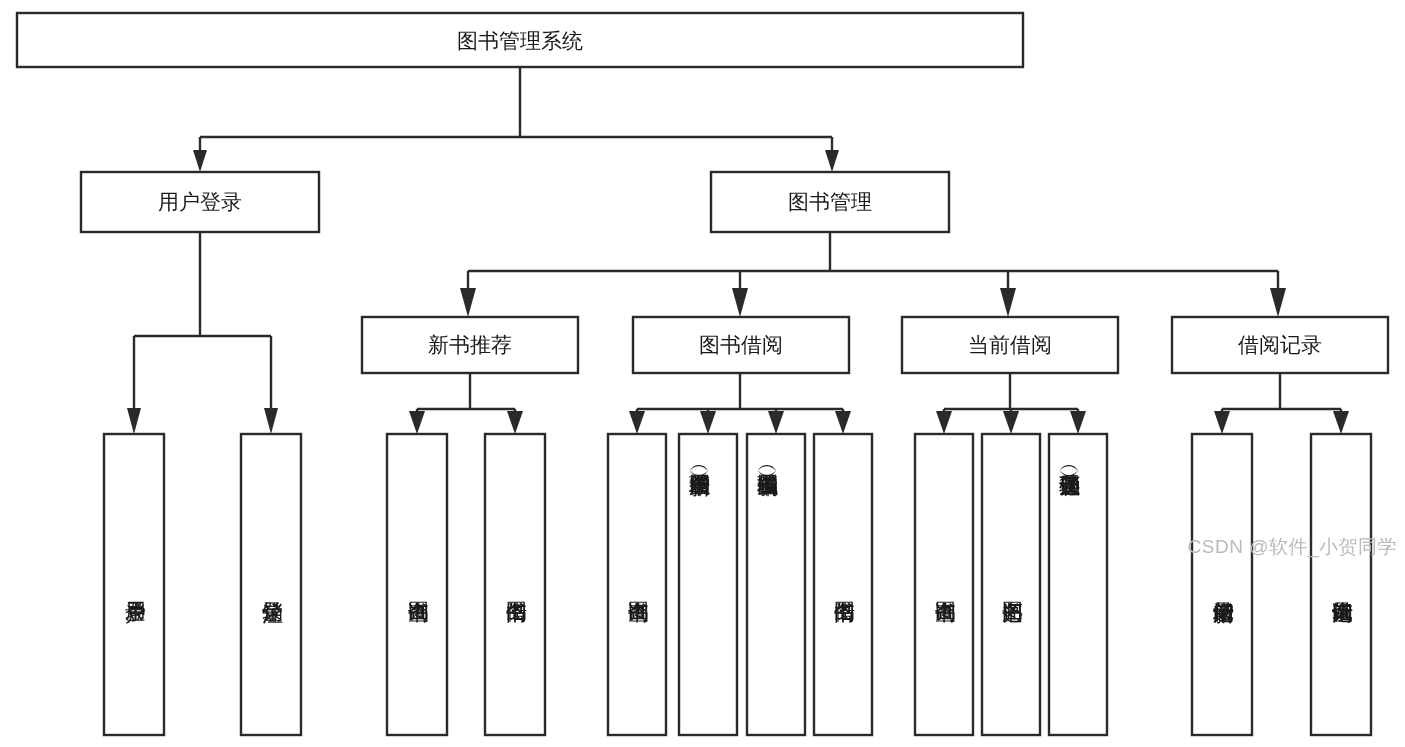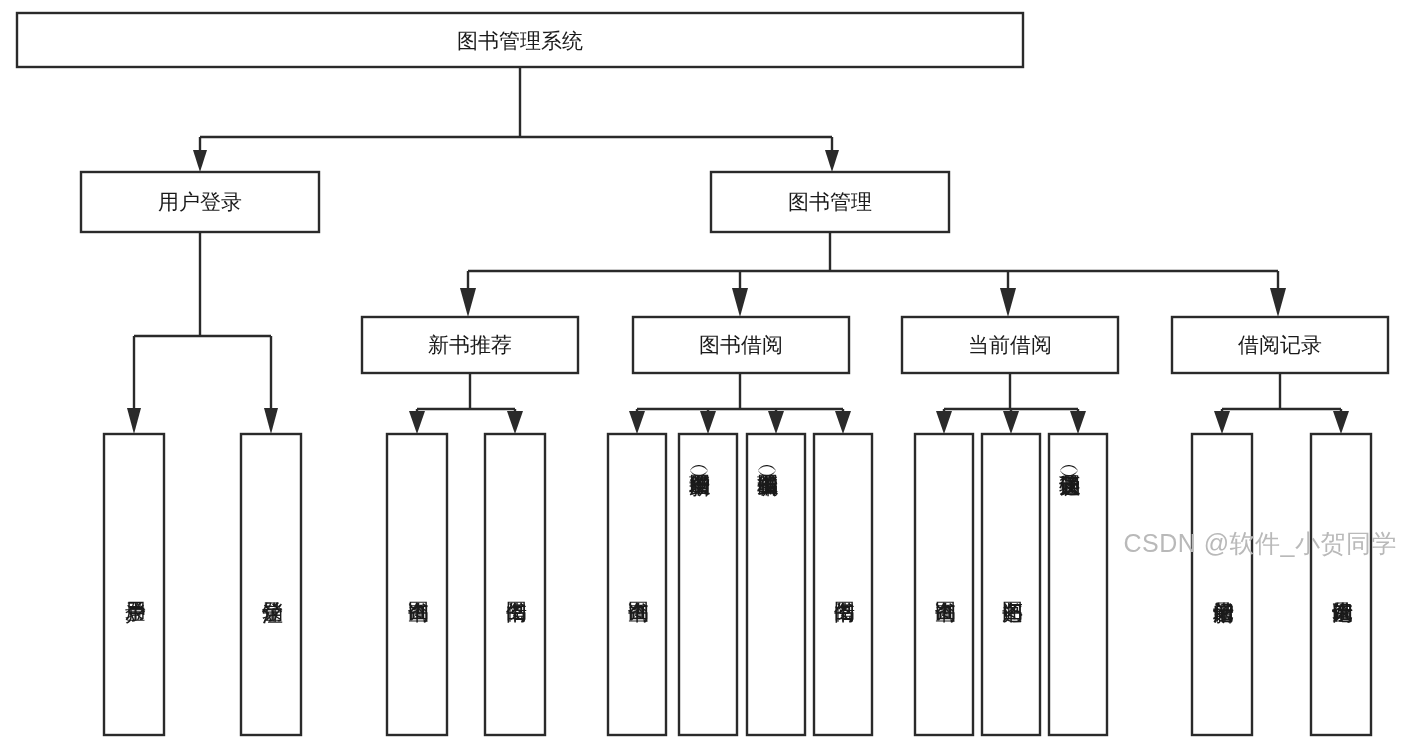--- a/index.html
+++ b/index.html
@@ -53,21 +53,21 @@
     font-size: 21px;
     fill: #1a1a1a;
     text-anchor: middle;
     dominant-baseline: middle;
   }
   .watermark-text {
     position: absolute;
     right: 8px;
     bottom: 6px;
     font-family: "Liberation Sans", "DejaVu Sans", sans-serif;
-    font-size: 25px;
+    font-size: 19px;
     color: #b9b9b9;
     white-space: nowrap;
     letter-spacing: 0.5px;
   }
 </style>
 </head>
 <body>
 
 <div id="diagram-root">
 

